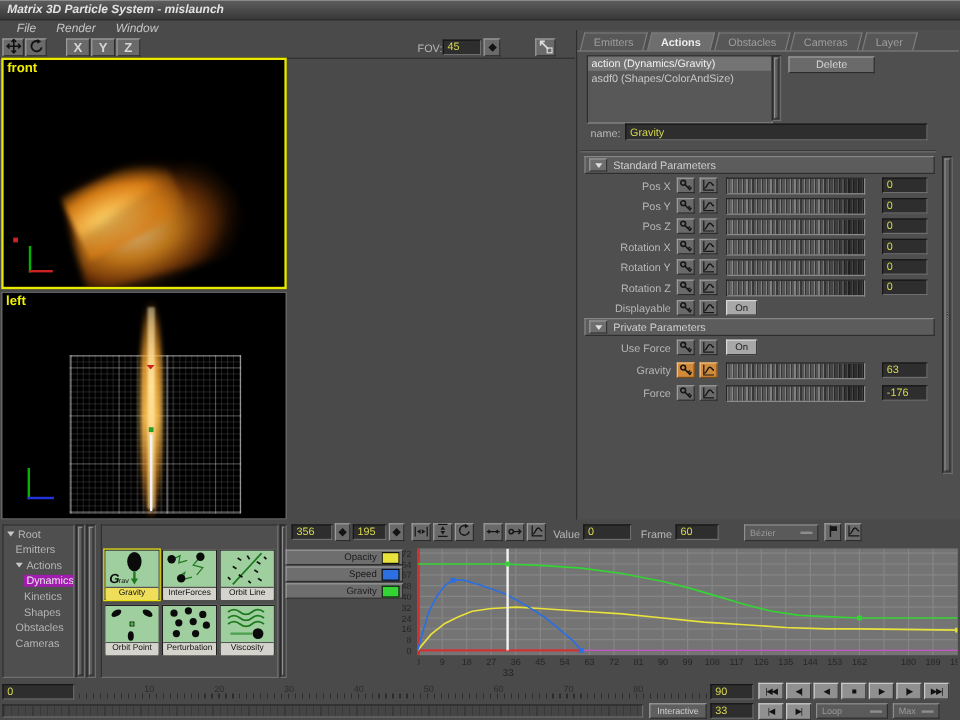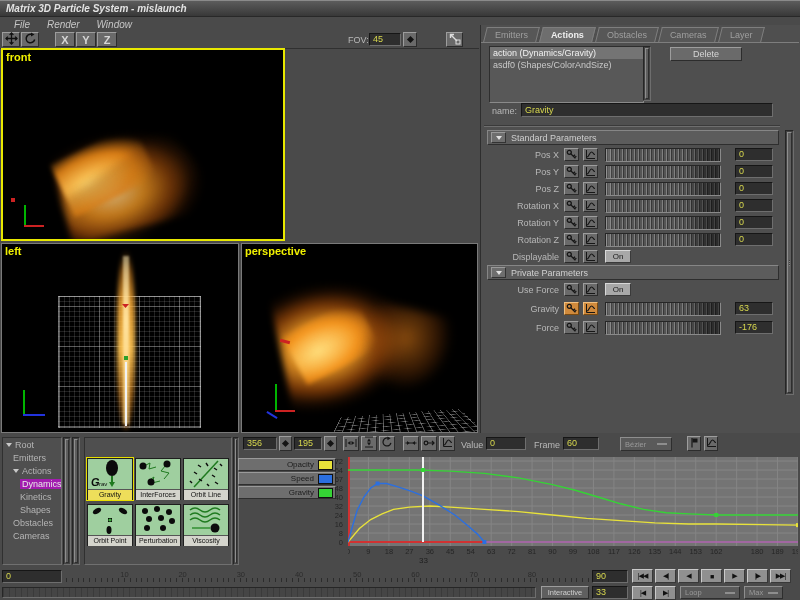--- a/index.html
+++ b/index.html
@@ -16,21 +16,21 @@
   .btn{background:#6a6a6a;border:1px solid;border-color:#9d9d9d #2c2c2c #2c2c2c #9d9d9d;
        color:#d6d6d6;display:flex;align-items:center;justify-content:center;padding:0;box-sizing:border-box;cursor:default;}
   .tbtn{position:absolute;top:1px;width:18px;height:15px;}
   .axisbtn{font:bold 11px "Liberation Sans",sans-serif;width:20px;}
   .field{background:#2e2e2e;border:1px solid;border-color:#161616 #6e6e6e #6e6e6e #161616;
        color:#d8d84e;font-size:9px;line-height:11px;padding:0 3px;box-sizing:border-box;overflow:hidden;white-space:nowrap;}
   .lab{position:absolute;font-size:9px;color:#b8b8b8;}
   .diamond{width:5px;height:5px;background:#141414;transform:rotate(45deg);}
   
   .vp{position:absolute;background:#000;border:1px solid #7a7a7a;box-sizing:border-box;overflow:hidden;}
-  #vp-front{left:1px;top:47px;width:284px;height:193px;border:2px solid #e8e800;}
+  #vp-front{left:1px;top:47px;width:238px;height:193px;border:2px solid #e8e800;}
   #vp-top{left:241px;top:47px;width:237px;height:193px;}
   #vp-left{left:1px;top:242px;width:238px;height:190px;}
   #vp-persp{left:241px;top:242px;width:237px;height:190px;}
   .vp-label{position:absolute;left:3px;top:1px;color:#f0f000;font:bold 11px "Liberation Sans",sans-serif;z-index:6;}
   .grid{background-image:
     repeating-linear-gradient(90deg,rgba(225,225,225,.14) 0 1px,transparent 1px 5px),
     repeating-linear-gradient(0deg,rgba(225,225,225,.14) 0 1px,transparent 1px 5px),
     repeating-linear-gradient(90deg,rgba(235,235,235,.28) 0 1px,transparent 1px 40px),
     repeating-linear-gradient(0deg,rgba(235,235,235,.28) 0 1px,transparent 1px 40px);}
   .ax{position:absolute;}
@@ -74,21 +74,21 @@
   #tabs{left:4px;top:2px;height:15px;display:flex;gap:3px;}
   .tab{position:relative;padding:0 9px;background:#575757;color:#9f9f9f;font-size:9px;line-height:14px;
        transform:skewX(-14deg);border:1px solid #7e7e7e;border-bottom:none;cursor:default;}
   .tab>span{display:inline-block;transform:skewX(14deg);}
   .tab.active{background:#6e6e6e;color:#efefef;font-weight:bold;}
   #tabline{left:0;top:17px;width:318px;height:1px;background:#7e7e7e;}
   #action-list{left:8px;top:21px;width:153px;height:55px;background:#585858;font-size:9px;color:#c9c9c9;
        border:1px solid;border-color:#2e2e2e #8a8a8a #8a8a8a #2e2e2e;overflow:hidden;}
   .alist-item{padding:1px 3px;white-space:nowrap;cursor:default;}
   .alist-item.selected{background:#747474;color:#f0f0f0;}
-  #delete-btn{left:176px;top:22px;width:72px;height:14px;font-size:9px;margin-left:13px;}
+  #delete-btn{left:176px;top:22px;width:72px;height:14px;font-size:9px;}
   #name-label{left:6px;top:81px;width:30px;text-align:right;}
   #name-field{left:40px;top:78px;width:252px;height:14px;line-height:12px;}
   #hsep1{left:3px;top:100px;width:296px;height:0;border-top:1px solid #3a3a3a;border-bottom:1px solid #6e6e6e;}
   .sect{left:6px;width:292px;height:15px;background:#5c5c5c;border:1px solid;border-color:#868686 #2e2e2e #2e2e2e #868686;
        font-size:9px;color:#cfcfcf;display:flex;align-items:center;box-sizing:border-box;}
   .tribox{width:13px;height:9px;background:#6e6e6e;border:1px solid;border-color:#9a9a9a #333 #333 #9a9a9a;
        margin:0 5px 0 3px;display:flex;align-items:center;justify-content:center;}
   .tri{width:0;height:0;border-left:3px solid transparent;border-right:3px solid transparent;border-top:4px solid #e0e0e0;}
   #sect-standard{top:105px;} #sect-private{top:240px;}
   #std-rows{left:6px;top:121px;width:302px;} #prv-rows{left:6px;top:255px;width:302px;}
@@ -225,31 +225,20 @@
     <div class="l-grid grid"></div>
     <div class="fx l-flame"></div>
     <div class="fx l-core"></div>
     <div class="fx l-line"></div>
     <div class="fx l-red"></div>
     <div class="fx l-green"></div>
     <div class="ax" style="left:21px;top:146px;width:2px;height:26px;background:#00b400"></div>
     <div class="ax" style="left:21px;top:170px;width:22px;height:2px;background:#2233dd"></div>
   </div>
 
-  <div class="vp" id="vp-persp">
-    <span class="vp-label">perspective</span>
-    <div class="p-plane"></div>
-    <div class="fx p-flame1"></div>
-    <div class="fx p-flame2"></div>
-    <div class="fx p-spray"></div>
-    <div class="fx p-red"></div>
-    <div class="ax" style="left:33px;top:140px;width:2px;height:28px;background:#00b400"></div>
-    <div class="ax" style="left:33px;top:166px;width:20px;height:2px;background:#cc2222"></div>
-    <div class="ax" style="left:24px;top:170px;width:12px;height:2px;background:#2233dd;transform:rotate(32deg)"></div>
-  </div>
 
   <div id="rpanel">
     <div id="tabs">
         <div class="tab"><span>Emitters</span></div>
         <div class="tab active"><span>Actions</span></div>
         <div class="tab"><span>Obstacles</span></div>
         <div class="tab"><span>Cameras</span></div>
         <div class="tab"><span>Layer</span></div>
       </div>
     <div id="tabline"></div>
@@ -620,21 +609,21 @@
     <button class="btn cbtn" style="left:201px">
         <i><svg width="11" height="11" viewBox="0 0 11 11" fill="none" stroke="#161616">
             <path d="M1.5 1v8.5H10" stroke-width="1"></path>
             <path d="M2 8C4 8 4.5 3 6.5 3 8.5 3 8 5.5 10 5.5" stroke-width="1.2"></path>
           </svg></i>
       </button>
     <span class="lab" style="left:223px;top:5px">Value</span>
     <span class="field" style="left:248px;top:2px;width:40px;height:13px">0</span>
     <span class="lab" style="left:296px;top:5px">Frame</span>
     <span class="field" style="left:325px;top:2px;width:36px;height:13px">60</span>
-    <div class="dd" style="position:absolute;left:382px;top:2px;width:52px;height:14px">
+    <div class="dd" style="position:absolute;left:382px;top:2px;width:62px;height:14px">
       <span>Bézier</span>
       <span class="ddash"></span>
     </div>
     <button class="btn cbtn" style="left:449px;width:14px">
         <i><svg width="11" height="11" viewBox="0 0 11 11">
             <path d="M3 1v9.5" stroke="#161616" stroke-width="1.2"></path>
             <path d="M3.5 1.5h5v4h-5z" fill="#161616"></path>
           </svg></i>
       </button>
     <button class="btn cbtn" style="left:466px;width:14px">

